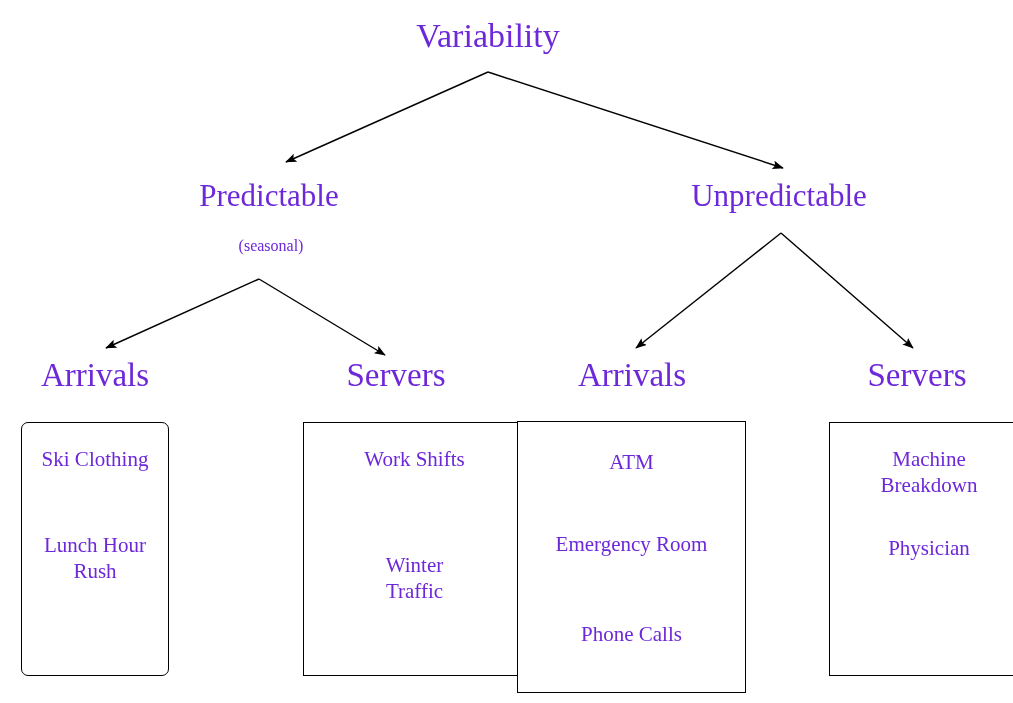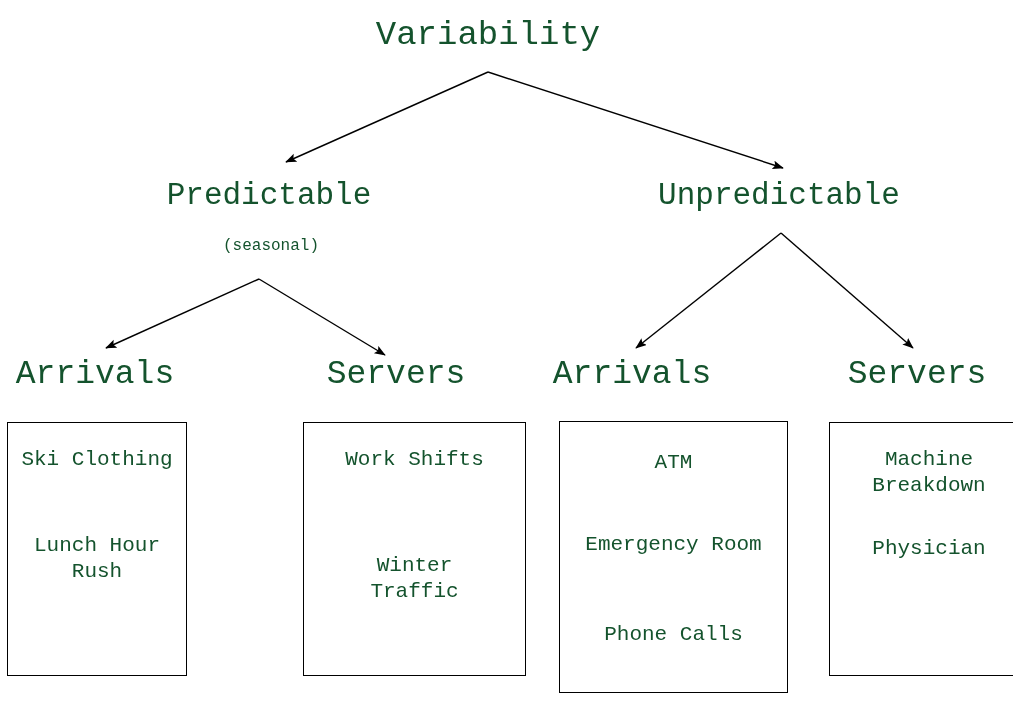--- a/index.html
+++ b/index.html
@@ -6,22 +6,22 @@
   html, body {
     margin: 0;
     padding: 0;
     background: #ffffff;
   }
   #canvas {
     position: relative;
     width: 1013px;
     height: 703px;
     background: #ffffff;
-    font-family: Liberation Mono, monospace;
-    color: #14532d;
+    font-family: Liberation Serif, serif;
+    color: #6d28d9;
     overflow: hidden;
   }
   #edges {
     position: absolute;
     left: 0;
     top: 0;
     width: 1013px;
     height: 703px;
     pointer-events: none;
   }
@@ -112,35 +112,35 @@
     <span>Servers</span>
   </div>
   <div class="node level3-label" style="left:632px; top:358px;">
     <span>Arrivals</span>
   </div>
   <div class="node level3-label" style="left:917px; top:358px;">
     <span>Servers</span>
   </div>
 
   <div id="boxes-layer">
-      <div class="ex-box" style="left: 7px; top: 422px; width: 180px; height: 254px;">
+      <div class="ex-box" style="left: 21px; top: 422px; width: 148px; height: 254px; border-radius: 7px;">
         <div class="ex-items">
           <div class="ex-item" style="top: 24px;">Ski Clothing</div>
           <div class="ex-item" style="top: 110px;">Lunch Hour
 Rush</div>
         </div>
       </div>
       <div class="ex-box" style="left: 303px; top: 422px; width: 223px; height: 254px;">
         <div class="ex-items">
           <div class="ex-item" style="top: 24px;">Work Shifts</div>
           <div class="ex-item" style="top: 130px;">Winter
 Traffic</div>
         </div>
       </div>
-      <div class="ex-box" style="left: 517px; top: 421px; width: 229px; height: 272px; margin-left: 42px;">
+      <div class="ex-box" style="left: 517px; top: 421px; width: 229px; height: 272px;">
         <div class="ex-items">
           <div class="ex-item" style="top: 28px;">ATM</div>
           <div class="ex-item" style="top: 110px;">Emergency Room</div>
           <div class="ex-item" style="top: 200px;">Phone Calls</div>
         </div>
       </div>
       <div class="ex-box" style="left: 818px; top: 422px; width: 200px; height: 254px; margin-left: 11px;">
         <div class="ex-items">
           <div class="ex-item" style="top: 24px;">Machine
 Breakdown</div>

